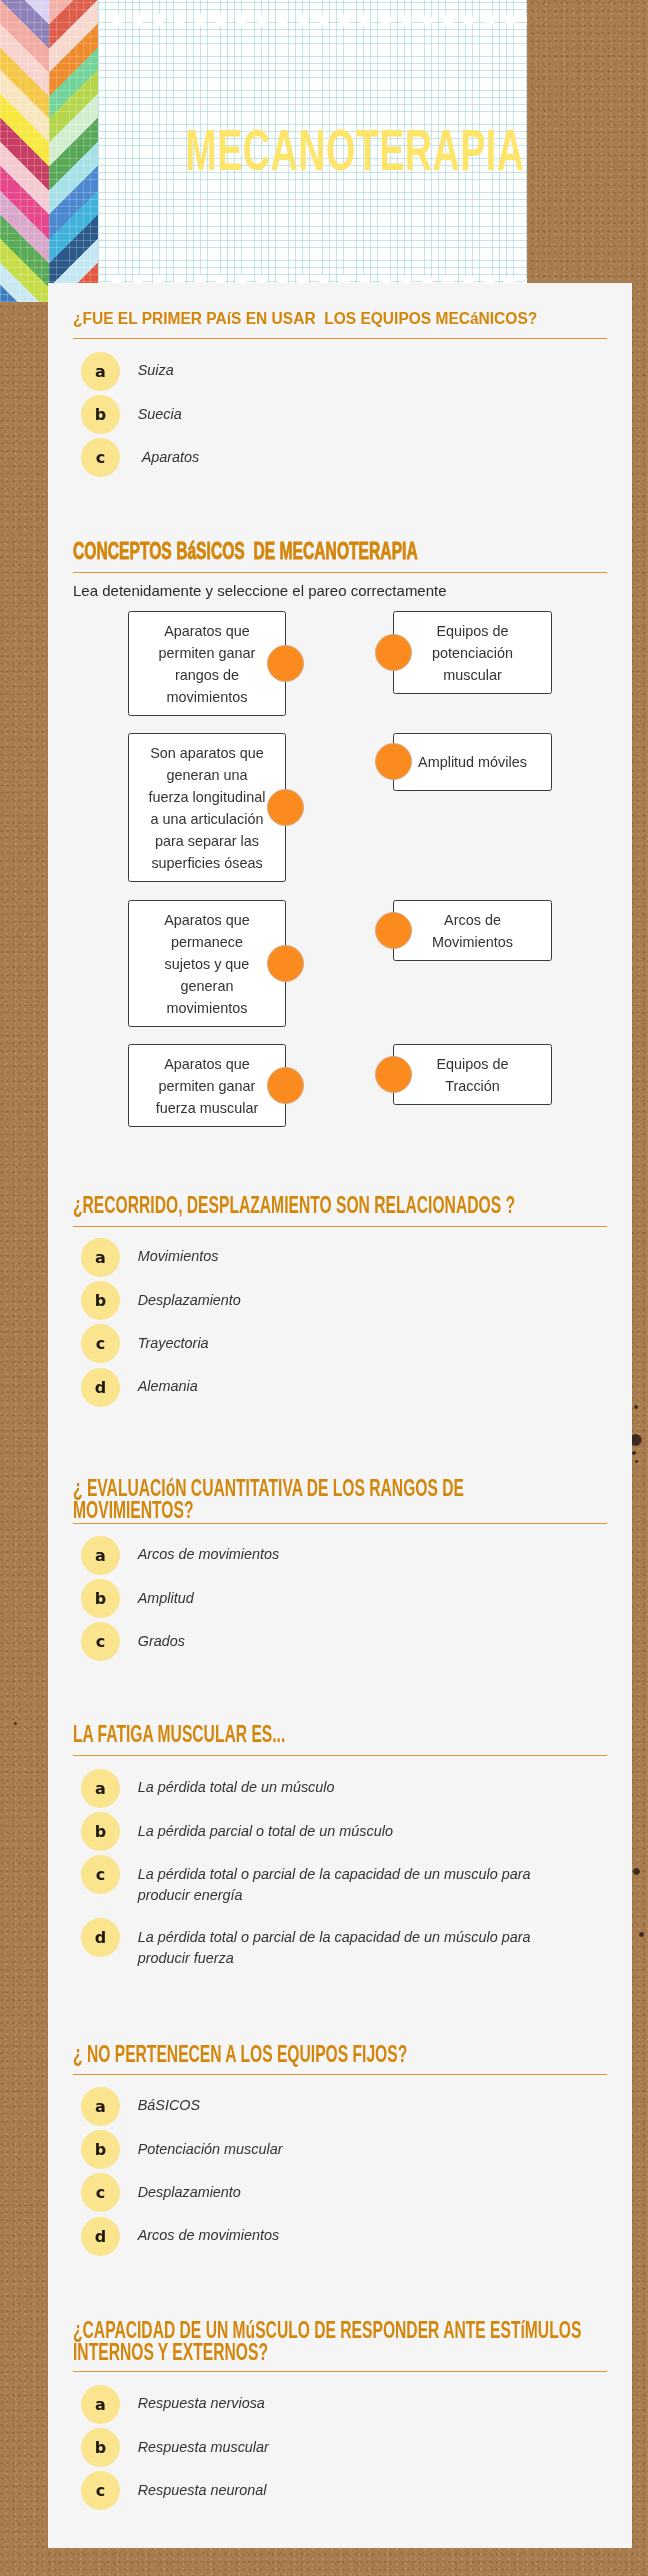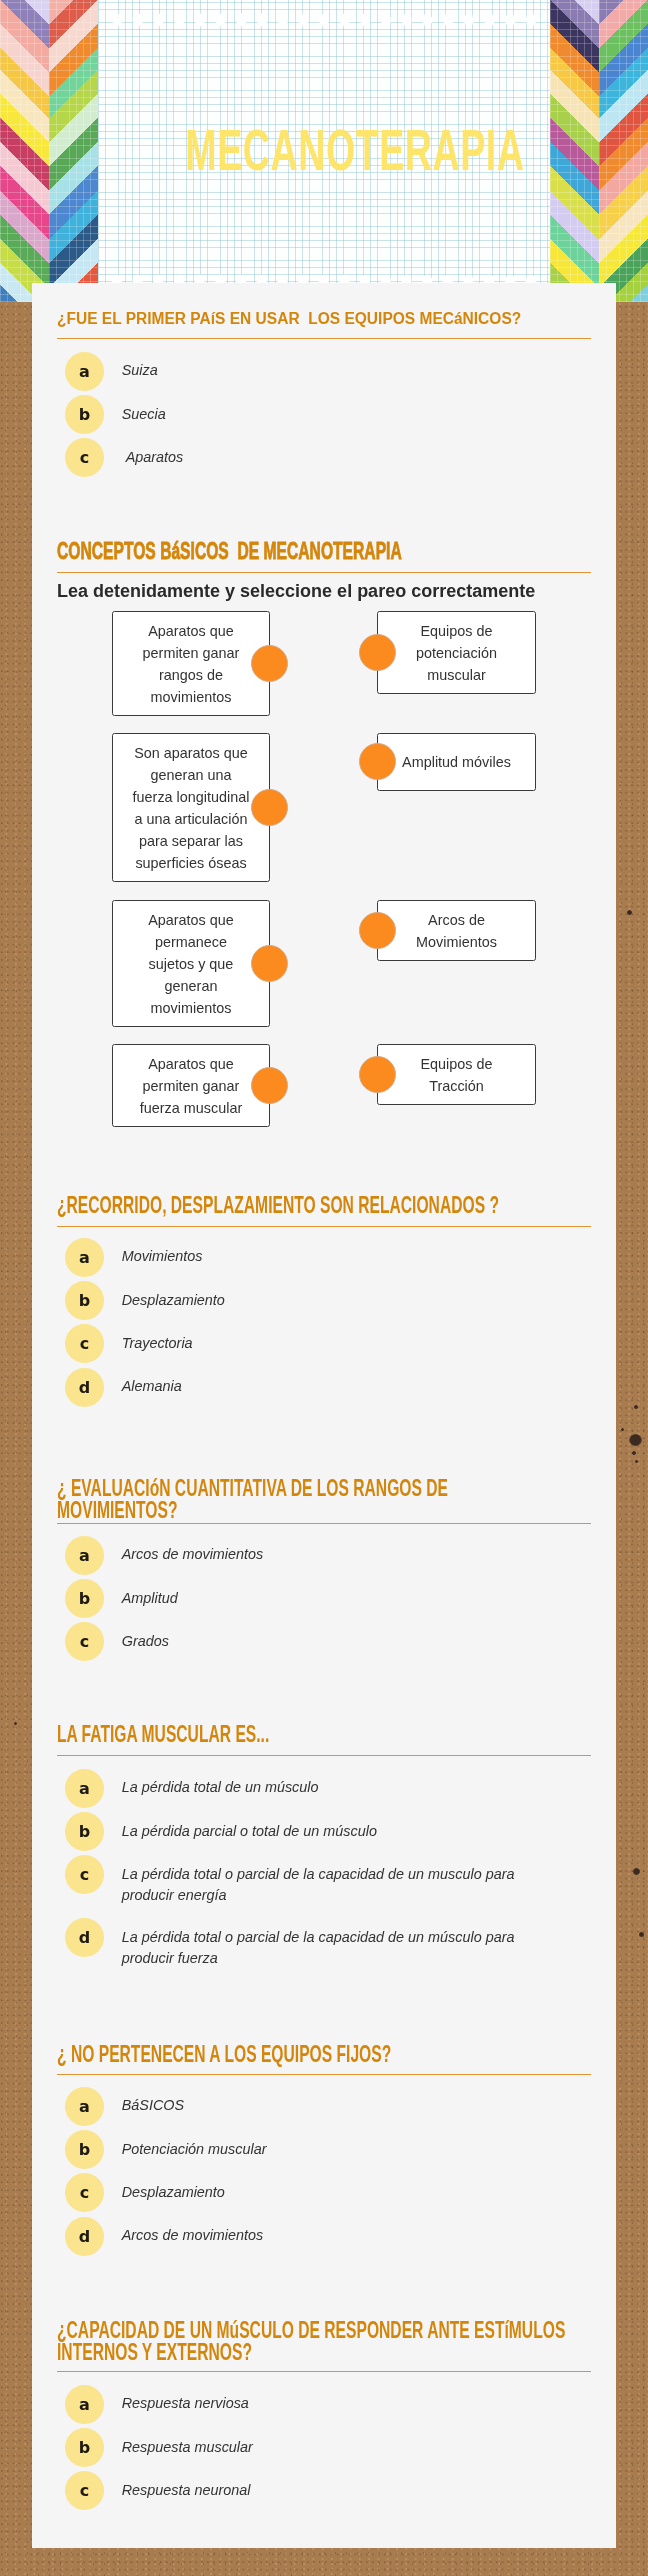--- a/index.html
+++ b/index.html
@@ -9,21 +9,21 @@
     background-color:#a97c4f;
     background-image:
       radial-gradient(circle at 30% 40%, rgba(70,40,15,.35) 0 0.6px, transparent 1.1px),
       radial-gradient(circle at 70% 80%, rgba(255,228,185,.18) 0 0.7px, transparent 1.2px),
       radial-gradient(circle at 50% 10%, rgba(60,35,10,.25) 0 0.5px, transparent 1px);
     background-size:5.9px 7.6px, 9.3px 5px, 11px 11px;
   }
   .stain { position:absolute; border-radius:50%; background:radial-gradient(circle, #3b2a22 0 55%, rgba(59,42,34,.5) 75%, transparent 100%); }
 
   
-  .header { position:absolute; left:0; top:0; width:648px; height:302px; overflow:hidden; }
+  .header { position:absolute; left:0; top:0; width:527px; height:302px; overflow:hidden; }
   .strip { position:absolute; top:0; width:49px; height:302px; }
   .grid-w {
     background-image:
       repeating-linear-gradient(90deg, rgba(255,255,255,.22) 0 0.8px, transparent 0.8px 6.8px),
       repeating-linear-gradient(0deg, rgba(255,255,255,.22) 0 0.8px, transparent 0.8px 6.8px);
     position:absolute; inset:0;
   }
   .s-ll { left:0;   background:linear-gradient(225deg,#d9d2f0 0 17px,#8e80b8 17px 34px,#f3aaa1 34px 51px,#f6d3cd 51px 68px,#f5c745 68px 84px,#f8e6bf 84px 101px,#f8e83d 101px 118px,#c83e62 118px 135px,#f4c9d1 135px 152px,#e5478a 152px 169px,#d8a7c9 169px 186px,#5aab58 186px 203px,#c7dd48 203px 220px,#c9e8f1 220px 236px,#3f7fc0 236px 253px); }
   .s-lr { left:49px; background:linear-gradient(135deg,#f3b0a6 0 17px,#dd5c4a 17px 34px,#f7d8cf 34px 51px,#ef8b2d 51px 68px,#72d49a 68px 84px,#b5d64a 84px 101px,#d2eccf 101px 118px,#59a858 118px 135px,#a7e0e6 135px 152px,#4c87cf 152px 169px,#3fb1db 169px 186px,#2b5a88 186px 203px,#c4e7f3 203px 220px,#e3583f 220px 236px,#f3b0a6 236px 253px); }
   .s-rl { left:550px; background:linear-gradient(225deg,#d6cff0 0 17px,#8a7bb0 17px 34px,#3c3560 34px 51px,#ef8a2e 51px 68px,#f6c844 68px 84px,#f7e4b6 84px 101px,#a8d04a 101px 118px,#b85a9a 118px 135px,#3ea7d8 135px 152px,#d9df4a 152px 169px,#d4ccf0 169px 186px,#6dd39a 186px 203px,#f7e63a 203px 220px,#a8d04a 220px 236px,#8a7bb0 236px 253px); }
@@ -42,21 +42,21 @@
     background-size:20.7px 14.4px; background-repeat:repeat-x;
   }
   .main-title {
     position:absolute; left:0; top:122px; width:453px; text-align:center;
     font-family:"Liberation Sans", sans-serif; font-weight:bold;
     font-size:57px; line-height:57px; color:#fde46a; letter-spacing:0.8px;
   }
   .main-title span { display:inline-block; transform:scaleX(.66); }
 
   
-  .card { position:absolute; left:32px; top:283px; width:584px; height:2265px; background:#f5f5f5; }
+  .card { position:absolute; left:48px; top:283px; width:584px; height:2265px; background:#f5f5f5; }
   .section { position:absolute; left:0; width:584px; }
   .q-title {
     position:absolute; left:25px; top:0; color:#d4860b; font-weight:bold;
     font-family:"Liberation Sans", sans-serif; white-space:pre;
     font-size:23px; line-height:23.6px; transform:scaleX(.68); transform-origin:0 0;
   }
   .q-title.small { font-size:16px; line-height:18.6px; transform:scaleX(.97); }
   .q-title.two { line-height:22px; }
   .q-title.heavy { -webkit-text-stroke:0.8px #d4860b; }
   .rule { position:absolute; left:25px; width:534px; height:0; border-top:1.3px solid #df9433; }
@@ -66,21 +66,21 @@
   .badge {
     width:39px; height:39px; border-radius:50%; background:#fae48d; flex:none;
     display:flex; align-items:center; justify-content:center;
     font-family:"DejaVu Sans", sans-serif; font-weight:bold; font-size:16px; color:#1f1a14;
   }
   .opt-text {
     margin-left:17.7px; padding:8.4px 0; line-height:21px; font-size:14.4px; color:#333;
     max-width:422px; white-space:pre-wrap;font-style:italic;
   }
 
-  .instruction { position:absolute; left:25px; top:42px; font-weight:bold; font-size:18px; line-height:18.6px; color:#2a2a2a; }
+  .instruction { position:absolute; left:25px; top:42px; font-weight:normal; font-size:15px; line-height:18.6px; color:#2a2a2a; }
   .match-row { position:absolute; left:0; width:584px; }
   .match-box {
     position:absolute; top:0; background:#ffffff; border:0.8px solid #3a3a3a; border-radius:2.5px;
     box-sizing:border-box; padding:7.6px 5px; min-height:58px;
     display:flex; align-items:center; justify-content:center; text-align:center;
     font-size:14.4px; line-height:22px; color:#333; cursor:pointer;
   }
   .match-box span { white-space:pre-line; }
   .match-box.left { left:80px; width:158px; }
   .match-box.right { left:345px; width:159px; }

